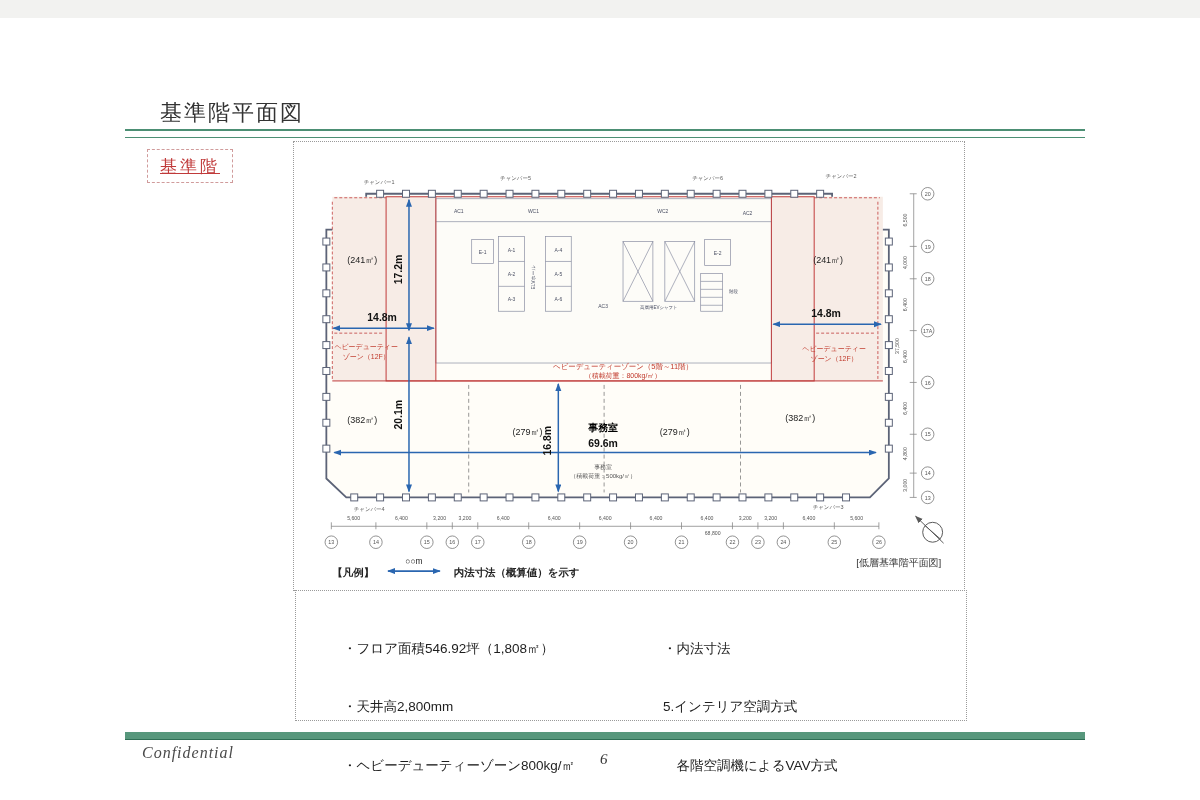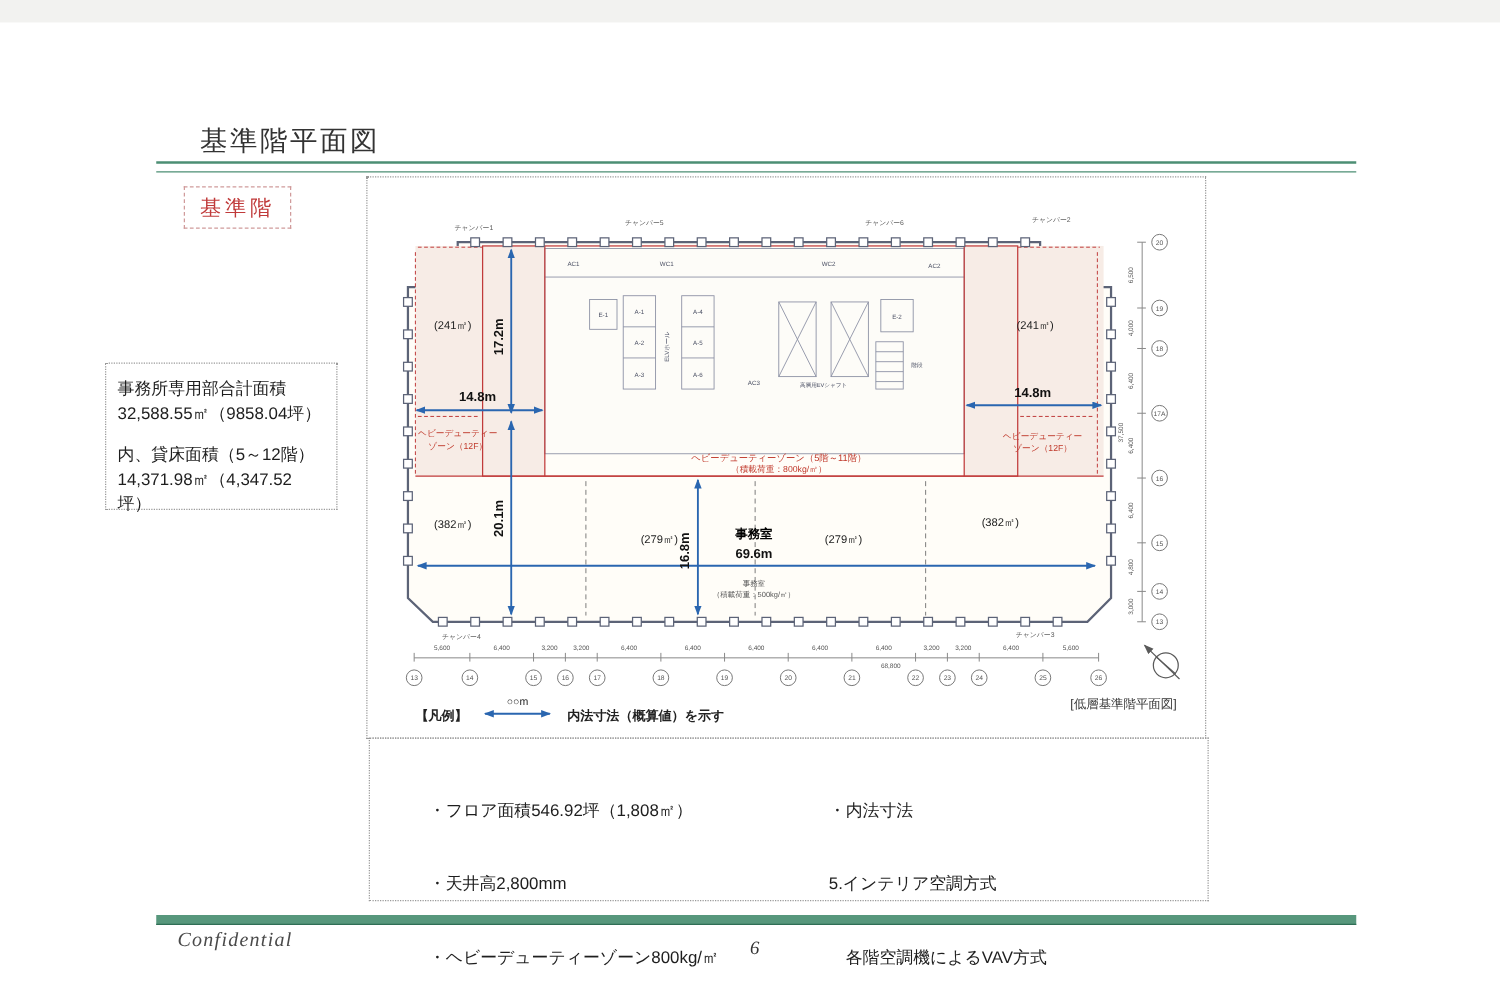--- a/index.html
+++ b/index.html
@@ -3,21 +3,21 @@
 <meta charset="utf-8">
 <style>
   html,body{margin:0;padding:0;background:#f2f2f0;}
   .page{position:relative;width:1200px;height:800px;background:#ffffff;overflow:hidden;
         font-family:"Liberation Sans","DejaVu Sans",sans-serif;color:#2b2b2b;margin-top:18px;}
   .title{position:absolute;left:160px;top:80px;font-size:22px;letter-spacing:2px;color:#333;}
   .title-rule{position:absolute;left:125px;top:111px;width:960px;height:6px;
       border-top:2px solid #4c8f74;border-bottom:1px solid #4c8f74;}
   .floor-tag{position:absolute;left:147px;top:131px;width:84px;height:32px;
       border:1px dashed #d09b9b;color:#c03a3a;font-size:17px;letter-spacing:3px;
-      display:flex;align-items:center;justify-content:center;}
+      display:flex;align-items:center;justify-content:center;text-decoration:underline;}
   .info-box{position:absolute;left:84px;top:272px;width:186px;height:118px;
       border:1px dotted #9a9a9a;padding:10px 9px;box-sizing:border-box;
       font-size:13.5px;line-height:1.45;color:#1e1e1e;}
   .info-box .gap{height:14px;}
   .plan-box{position:absolute;left:293px;top:123px;width:672px;height:450px;
       border:1px dotted #9a9a9a;box-sizing:border-box;}
   .specs-box{position:absolute;left:295px;top:572px;width:672px;height:131px;
       border:1px dotted #9a9a9a;box-sizing:border-box;font-size:13.5px;color:#1e1e1e;}
   .specs-left{position:absolute;left:47px;top:9px;line-height:1.44;white-space:pre;}
   .specs-right{position:absolute;left:367px;top:9px;line-height:1.44;white-space:pre;}
@@ -43,27 +43,20 @@
 
 <div class="page">
 
   <div class="title">基準階平面図</div>
   <div class="title-rule"></div>
 
   <div class="floor-tag">
     <span>基準階</span>
   </div>
 
-  <div class="info-box">
-    <div>事務所専用部合計面積</div>
-    <div>32,588.55㎡（9858.04坪）</div>
-    <div class="gap"></div>
-    <div>内、貸床面積（5～12階）</div>
-    <div>14,371.98㎡（4,347.52坪）</div>
-  </div>
 
   <div class="plan-box">
     <svg id="plan-svg" viewBox="0 0 672 450" width="670" height="448">
       <defs>
         <marker id="mB" markerUnits="userSpaceOnUse" markerWidth="9" markerHeight="8" refX="7" refY="3" orient="auto-start-reverse">
           <path d="M0,0 L8,3 L0,6 Z" fill="#2a66b0"></path>
         </marker>
         <marker id="mG" markerUnits="userSpaceOnUse" markerWidth="9" markerHeight="8" refX="7" refY="3" orient="auto-start-reverse">
           <path d="M0,0 L8,3 L0,6 Z" fill="#5a5a5a"></path>
         </marker>

